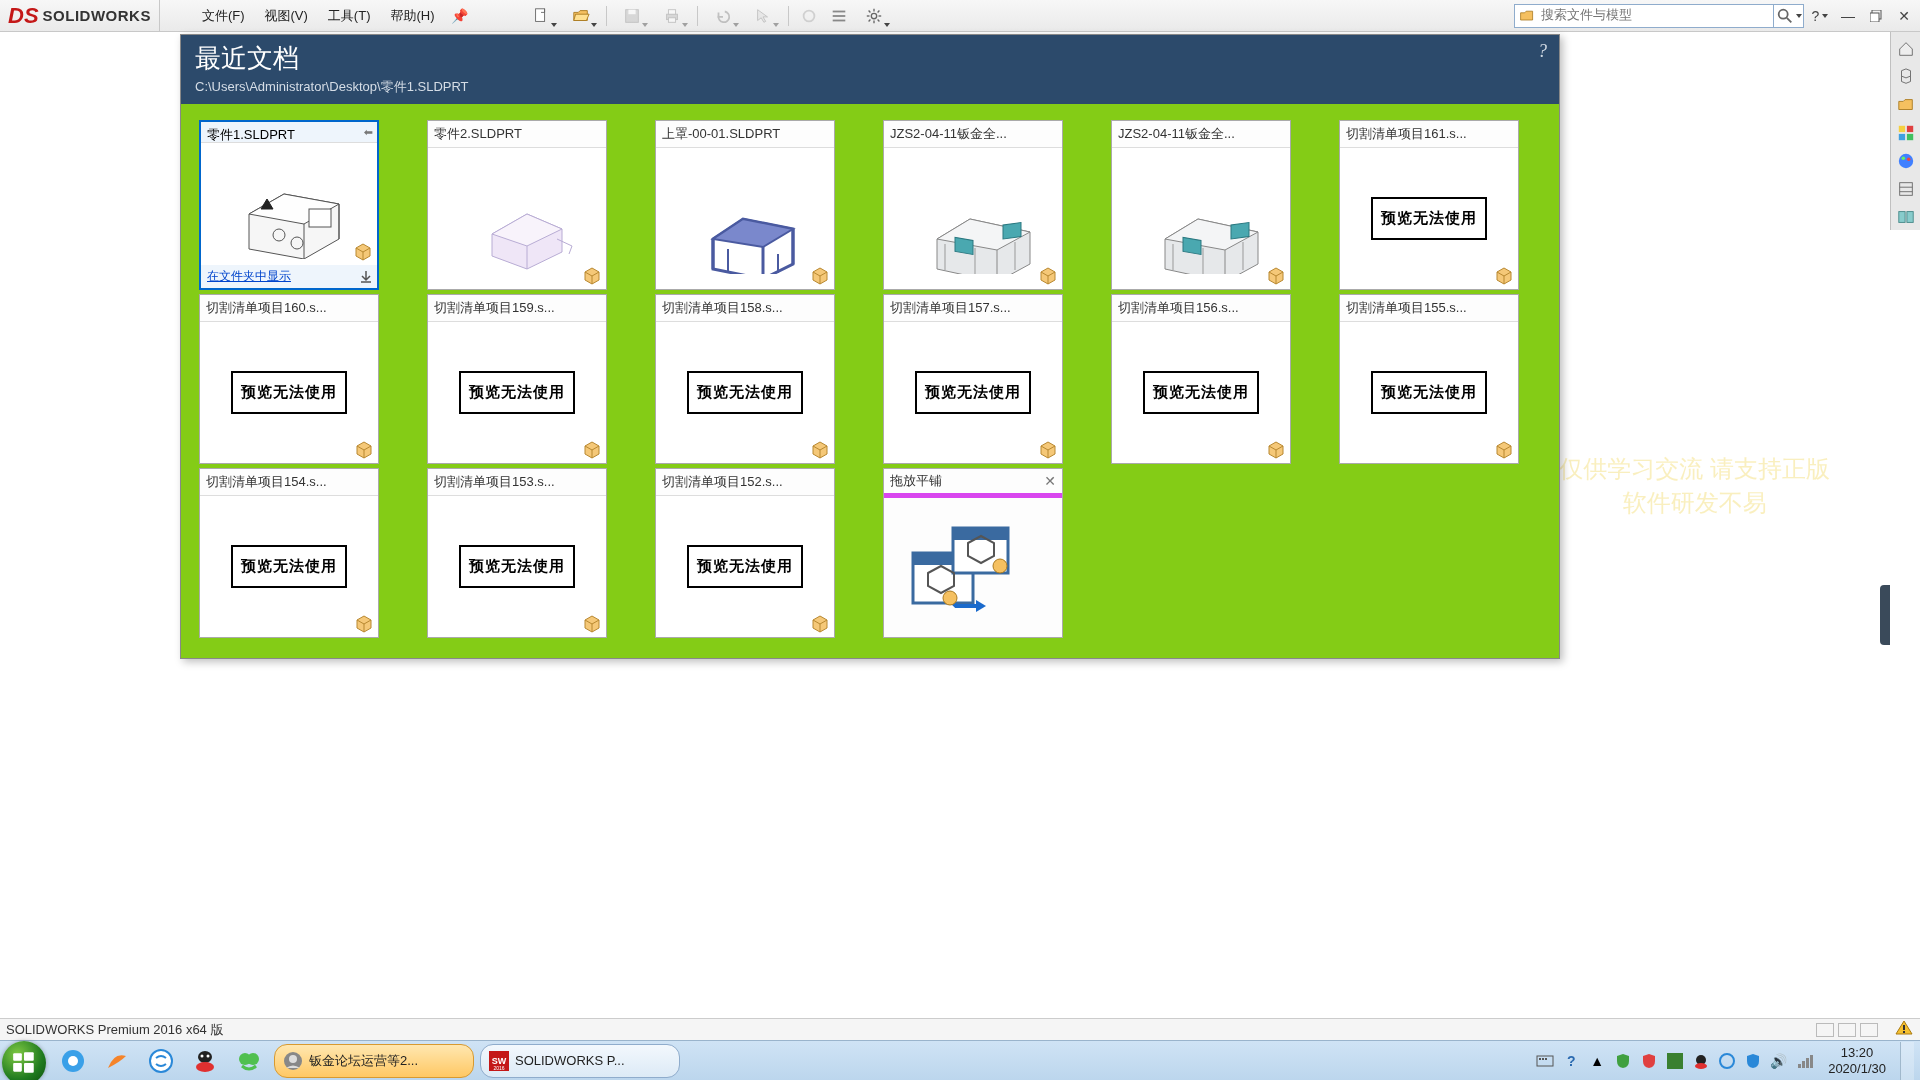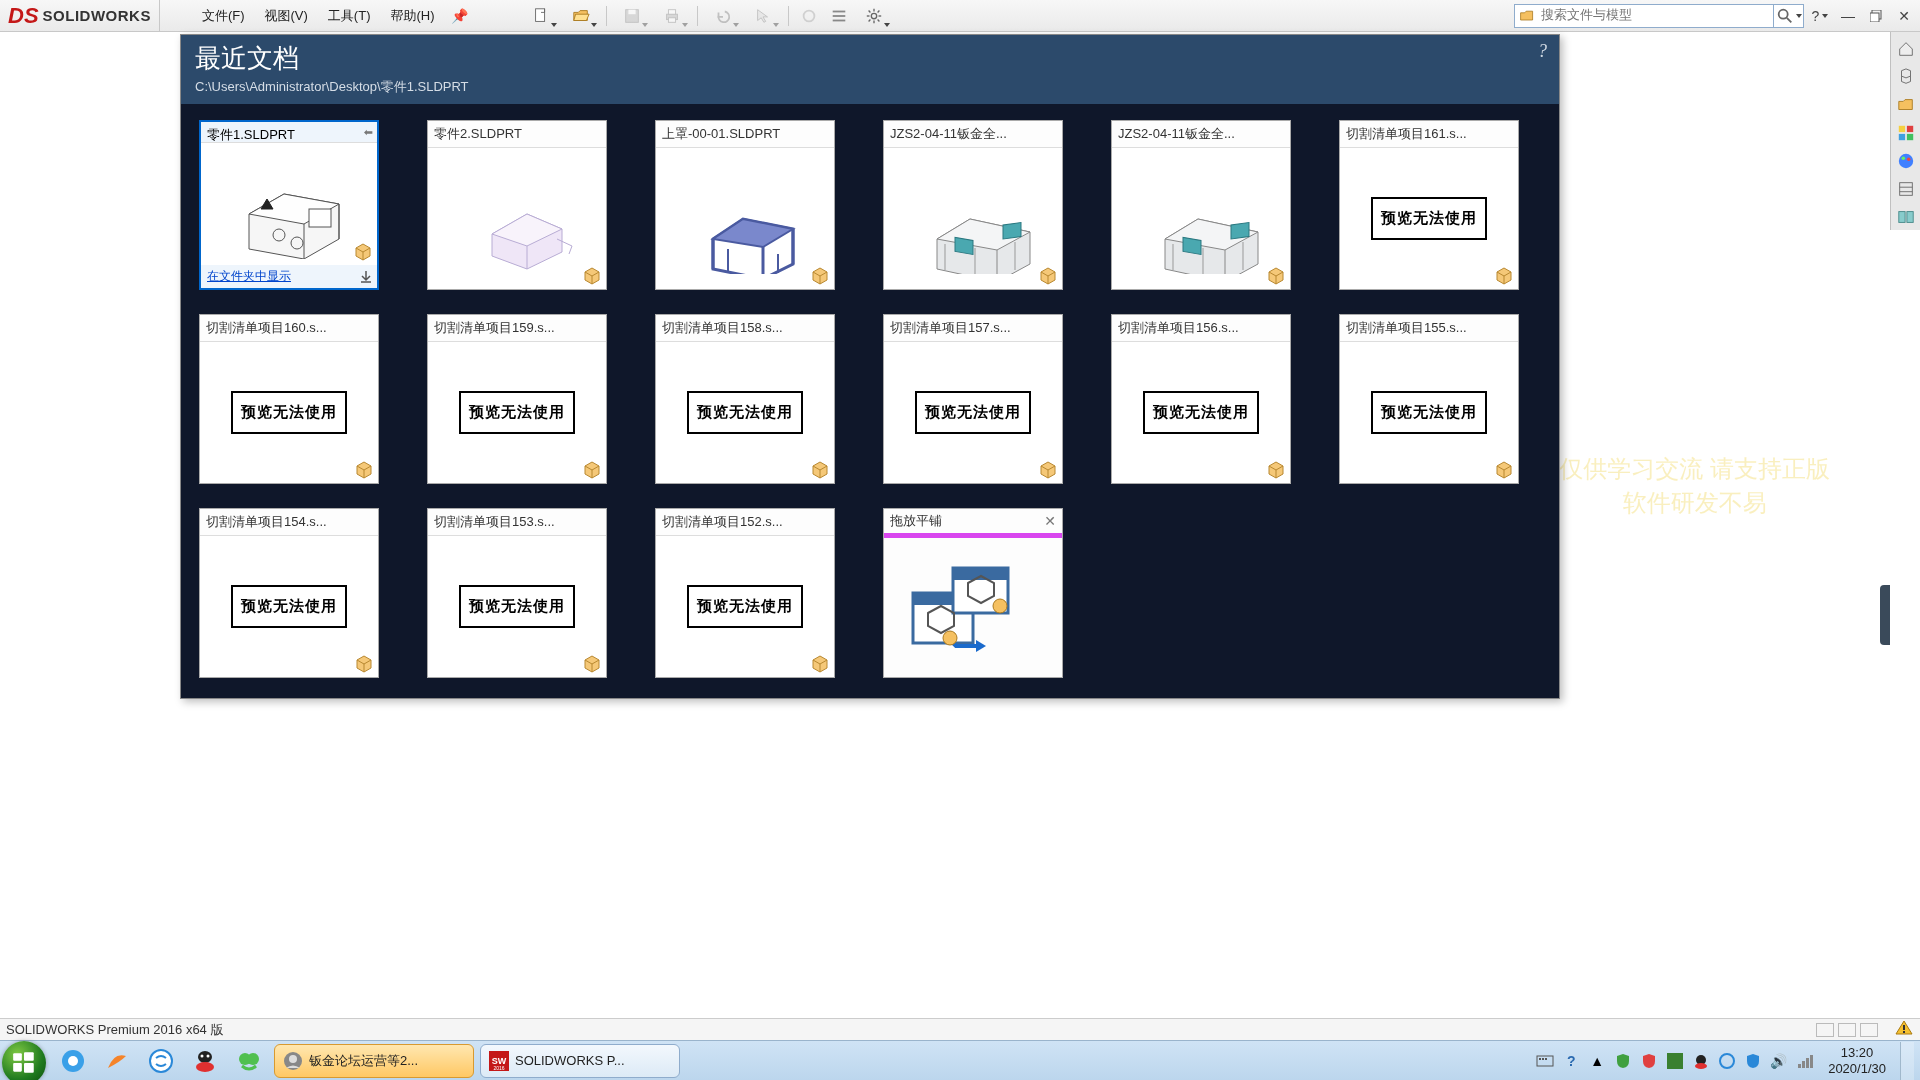--- a/index.html
+++ b/index.html
@@ -30,27 +30,27 @@
 
 
 .side-panel { position:absolute; right:0; top:32px; width:30px; background:#e8e8e8; border-left:1px solid #c0c0c0; display:flex; flex-direction:column; align-items:center; padding-top:4px; gap:2px;}
 .side-btn { width:26px; height:26px; display:flex; align-items:center; justify-content:center; border:1px solid transparent;}
 .side-btn svg { width:18px; height:18px; }
 
 
 .workspace { position:absolute; top:32px; left:0; right:30px; bottom:42px; background:#fff; }
 
 
-.recent-panel { position:absolute; left:180px; top:2px; width:1380px; background:#0f172a; border:1px solid #888; box-shadow:3px 3px 8px rgba(0,0,0,0.25); }
+.recent-panel { position:absolute; left:180px; top:2px; width:1380px; background:#84cc16; border:1px solid #888; box-shadow:3px 3px 8px rgba(0,0,0,0.25); }
 .recent-header { background:#2c4a6b; color:#fff; padding:6px 14px 8px; position:relative;}
 .recent-title { font-size:26px; font-weight:normal; }
 .recent-path { font-size:13px; color:#d5dde6; margin-top:2px;}
 .recent-help { position:absolute; right:12px; top:6px; font-size:18px; color:#cfd8e2; font-style:italic; font-family:serif;}
 .recent-body { padding:16px 18px 20px; }
-.doc-grid { display:grid; grid-template-columns:repeat(6, 180px); gap:24px 48px; }
+.doc-grid { display:grid; grid-template-columns:repeat(6, 180px); gap:4px 48px; }
 .doc-card { width:180px; height:170px; border:1px solid #aaa; background:#fdfdfd; display:flex; flex-direction:column; position:relative; }
 .doc-card.selected { border:2px solid #0066cc; background:#eef5fc; }
 .doc-card-name { font-size:13px; color:#333; padding:4px 6px; border-bottom:1px solid #ddd; white-space:nowrap; overflow:hidden; text-overflow:ellipsis; position:relative;}
 .doc-card.selected .doc-card-name { color:#000;}
 .doc-name-pin { position:absolute; right:4px; top:4px; font-size:11px; color:#777;}
 .doc-preview { flex:1; display:flex; align-items:center; justify-content:center; padding:6px; position:relative; background:#fff;}
 .no-preview { display:inline-block; border:2px solid #000; font-size:15px; font-weight:bold; padding:10px 8px; letter-spacing:1px;}
 .doc-footer-link { font-size:12px; color:#0044cc; text-decoration:underline; padding:3px 6px;}
 .doc-corner-icon { position:absolute; right:4px; bottom:4px; width:20px; height:20px; }
 .doc-corner-icon svg { width:20px; height:20px; }
@@ -67,21 +67,21 @@
 .status-right { margin-left:auto; display:flex; align-items:center; gap:4px;}
 .status-seg { width:18px; height:14px; border:1px solid #bbb; }
 
 
 .taskbar { position:absolute; left:0; right:0; bottom:0; height:40px; background:linear-gradient(#cfe3f5,#bcd6ed); border-top:1px solid #9ab4cc; display:flex; align-items:center;}
 .start-orb { width:44px; height:44px; border-radius:50%; background:radial-gradient(circle at 35% 30%, #7fc943, #1f7a1f 60%, #0a4a0a); margin:0 6px -4px 2px; display:flex; align-items:center; justify-content:center; box-shadow:0 0 4px rgba(0,0,0,0.3);}
 .start-orb svg { width:26px; height:26px;}
 .task-icons { display:flex; align-items:center; gap:6px; margin-left:2px;}
 .task-icon { width:38px; height:34px; display:flex; align-items:center; justify-content:center; border-radius:3px;}
 .task-icon svg { width:26px; height:26px; }
-.task-app { height:34px; min-width:200px; max-width:210px; margin-left:6px; border:1px solid #8faccc; border-radius:6px; background:linear-gradient(#f3f8fd,#dceaf6); display:flex; align-items:center; padding:0 8px; font-size:13px; color:#222; gap:6px; overflow:hidden;}
+.task-app { height:34px; min-width:200px; max-width:210px; margin-left:6px; border:1px solid #8faccc; border-radius:13px; background:linear-gradient(#f3f8fd,#dceaf6); display:flex; align-items:center; padding:0 8px; font-size:13px; color:#222; gap:6px; overflow:hidden;}
 .task-app.active { background:linear-gradient(#ffe7b0,#ffc864); border-color:#d89a30;}
 .task-app svg { width:20px; height:20px; flex-shrink:0;}
 .tray { margin-left:auto; display:flex; align-items:center; gap:8px; padding-right:6px; height:100%;}
 .tray-icons { display:flex; align-items:center; gap:8px;}
 .tray-icons span { display:inline-flex; width:18px; height:18px; align-items:center; justify-content:center; font-size:14px;}
 .tray-clock { text-align:center; font-size:13px; color:#222; line-height:1.2; padding:0 6px;}
 .tray-show-desktop { width:14px; height:38px; border-left:1px solid #a0b8cc; background:rgba(255,255,255,0.25);}
 
 .watermark { position:absolute; right:60px; top:420px; font-size:24px; color:#f5e080; opacity:0.5; text-align:center; line-height:1.4; pointer-events:none;padding-left:43px;}
 

